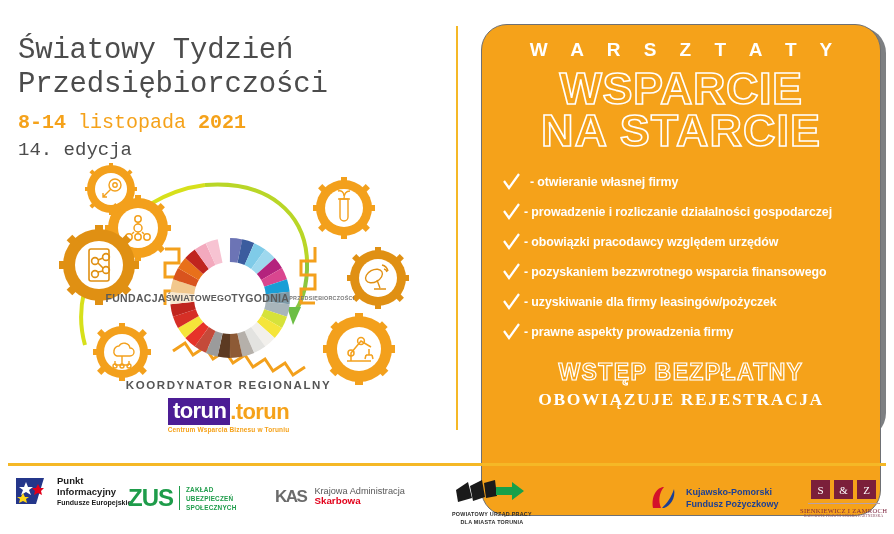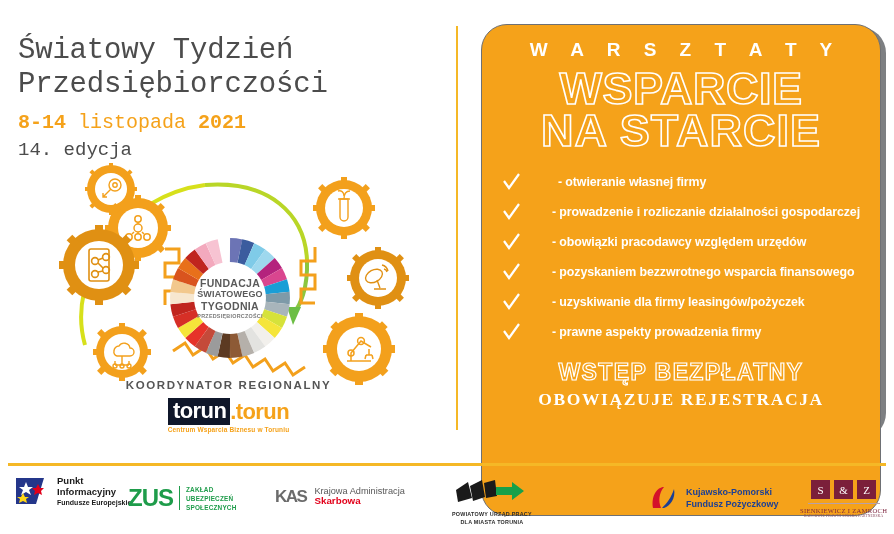--- a/index.html
+++ b/index.html
@@ -23,37 +23,37 @@
 
   
   #gear-zone{position:absolute;left:55px;top:155px;width:360px;height:260px;}
   .gear{position:absolute;}
   .gear svg{display:block;}
 
   
   #ring-logo{position:absolute;left:160px;top:238px;width:140px;height:120px;}
   #ring-text{
     position:absolute;left:0;top:0;width:140px;height:120px;
-    display:flex;flex-direction:column;align-items:center;justify-content:center;
+    display:flex;flex-direction:row;align-items:center;justify-content:center;
     text-align:left;pointer-events:none;
   }
   #ring-text .l1{font-size:10.5px;font-weight:700;color:#5a5a5a;letter-spacing:.3px;line-height:12px;}
   #ring-text .l2{font-size:9px;font-weight:700;color:#5a5a5a;letter-spacing:.2px;line-height:11px;}
   #ring-text .l3{font-size:10.5px;font-weight:700;color:#5a5a5a;letter-spacing:.3px;line-height:12px;}
   #ring-text .l4{font-size:5.4px;font-weight:700;color:#7a7a7a;letter-spacing:.25px;line-height:8px;}
 
   
   #coord{
     position:absolute;left:0;top:379px;width:457px;text-align:center;
     font-size:11.5px;font-weight:700;color:#555;letter-spacing:1.6px;
   }
   #td-logo{position:absolute;left:0;top:398px;width:457px;text-align:center;}
   #td-row{display:inline-block;}
   #td-mark{
-    display:inline-block;background:#0f172a;color:#fff;font-weight:700;
+    display:inline-block;background:#4c1d95;color:#fff;font-weight:700;
     font-size:22px;line-height:24px;padding:1px 4px 2px 5px;letter-spacing:-.6px;
     vertical-align:middle;
   }
   #td-rest{
     display:inline-block;color:#f5a21a;font-weight:700;font-size:22px;line-height:24px;
     letter-spacing:-.6px;vertical-align:middle;
   }
   #td-tag{
     margin-top:1px;text-align:center;color:#f5a21a;font-weight:700;
     font-size:6.5px;letter-spacing:.15px;
@@ -78,21 +78,21 @@
   }
   .outline-big{
     text-align:center;font-size:45px;font-weight:700;line-height:42px;
     color:transparent;letter-spacing:.5px;
     -webkit-text-stroke:1.6px #ffffff;
   }
   #wsparcie{margin-top:7px;}
   #nastarcie{margin-top:0px;letter-spacing:1px;}
 
   #bullets{margin-top:15px;padding:0 4px 0 16px;}
-  .bullet{display:flex;align-items:center;height:30px;gap:28px;}
+  .bullet{display:flex;align-items:center;height:30px;}
   .chk{width:26px;flex:0 0 26px;display:flex;align-items:center;justify-content:center;}
   .btext{color:#fff;font-weight:700;font-size:12.4px;letter-spacing:-.1px;white-space:nowrap;}
   .b1 .btext{padding-left:6px;}
 
   #wstep{
     margin-top:12px;text-align:center;font-size:23px;font-weight:700;
     color:transparent;-webkit-text-stroke:1.2px #ffffff;letter-spacing:1.4px;
   }
   #obowiazuje{
     margin-top:3px;text-align:center;font-size:17.5px;font-weight:700;color:#fff;

